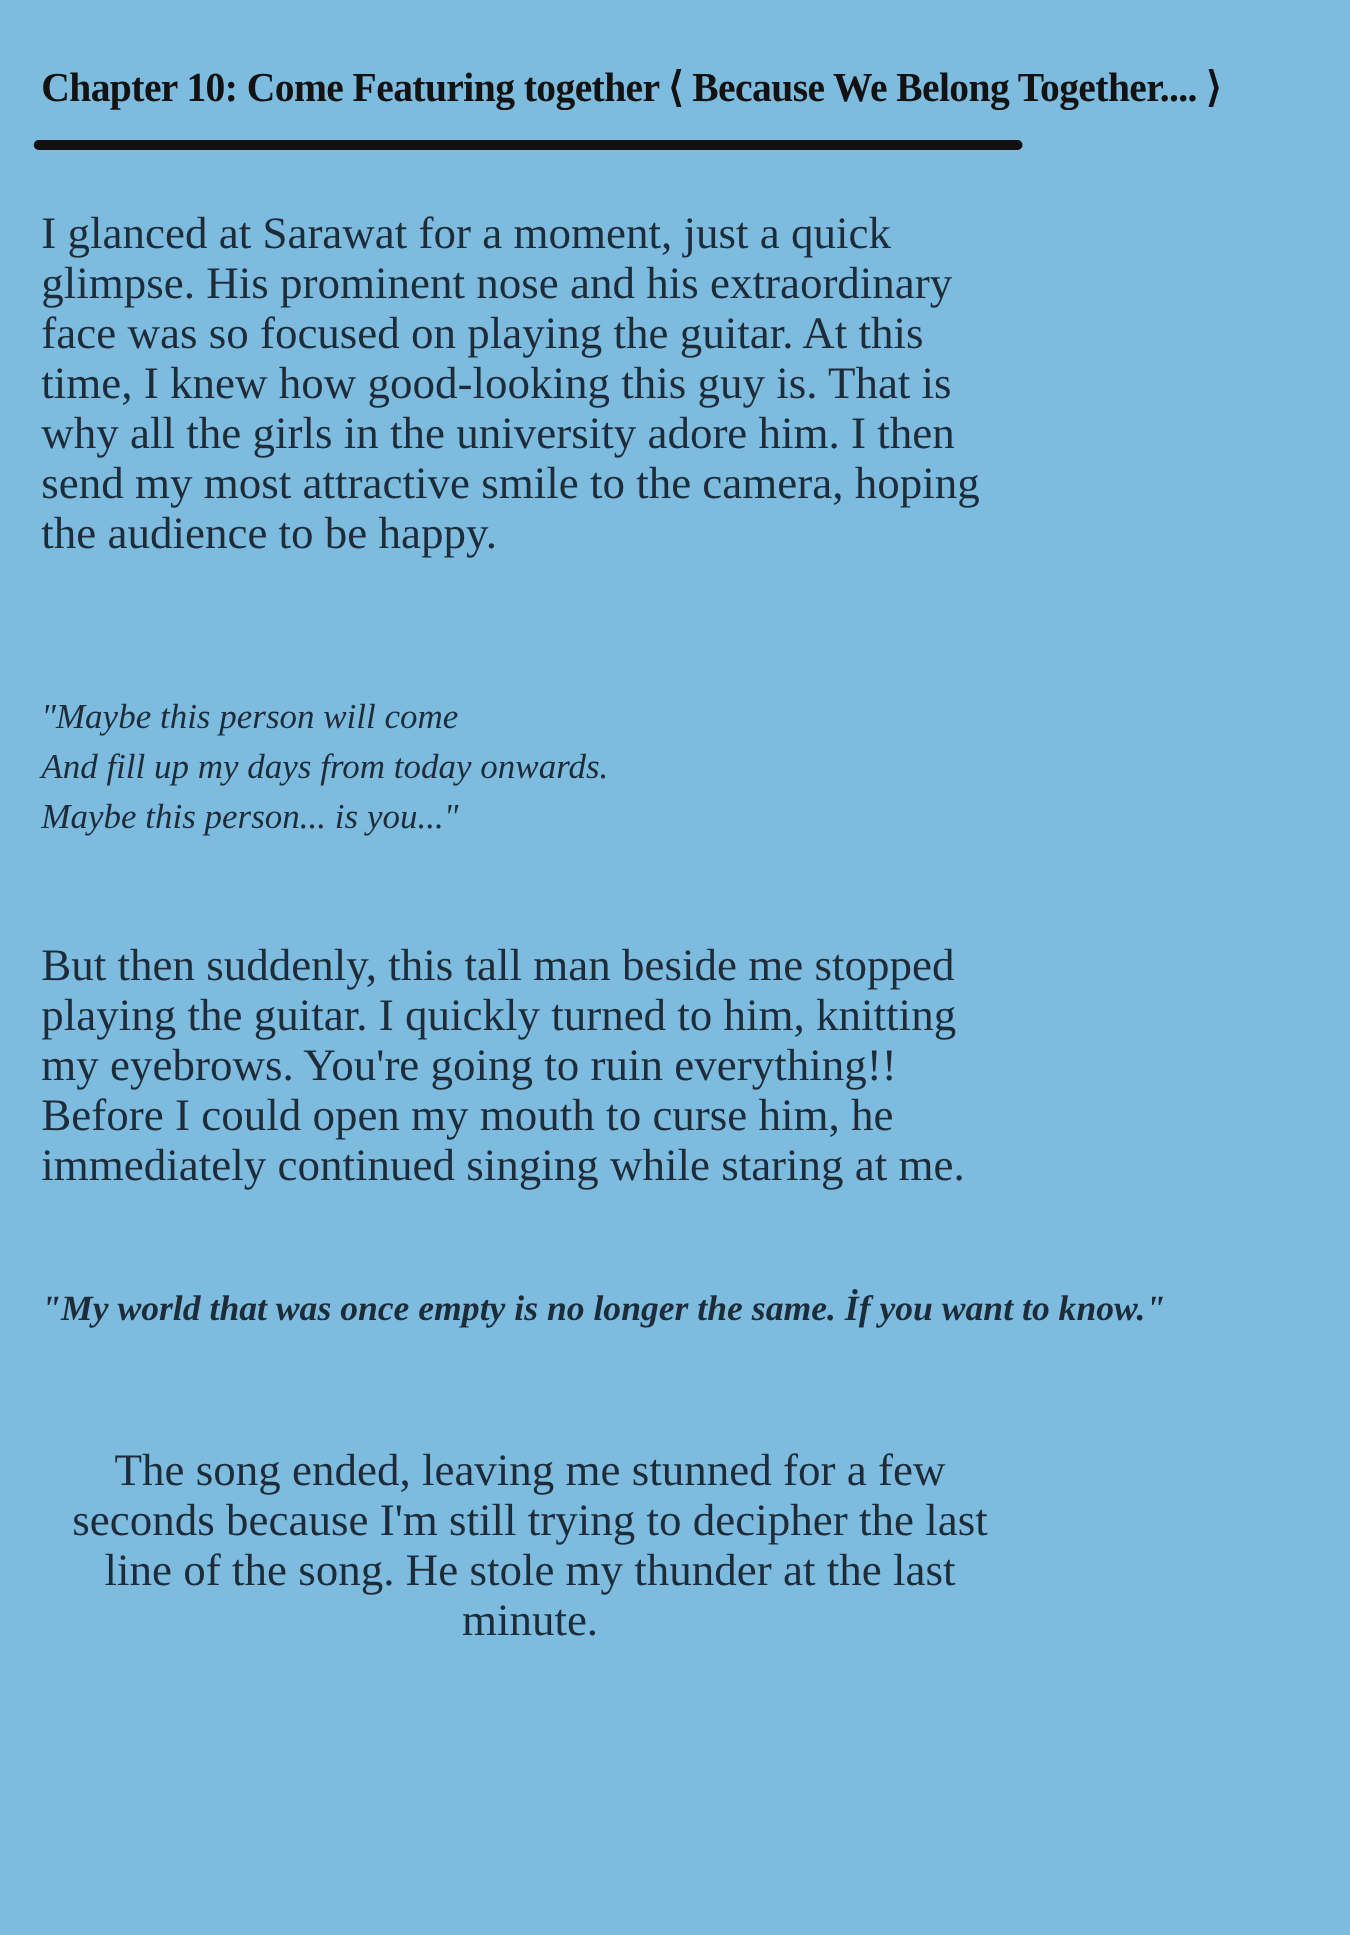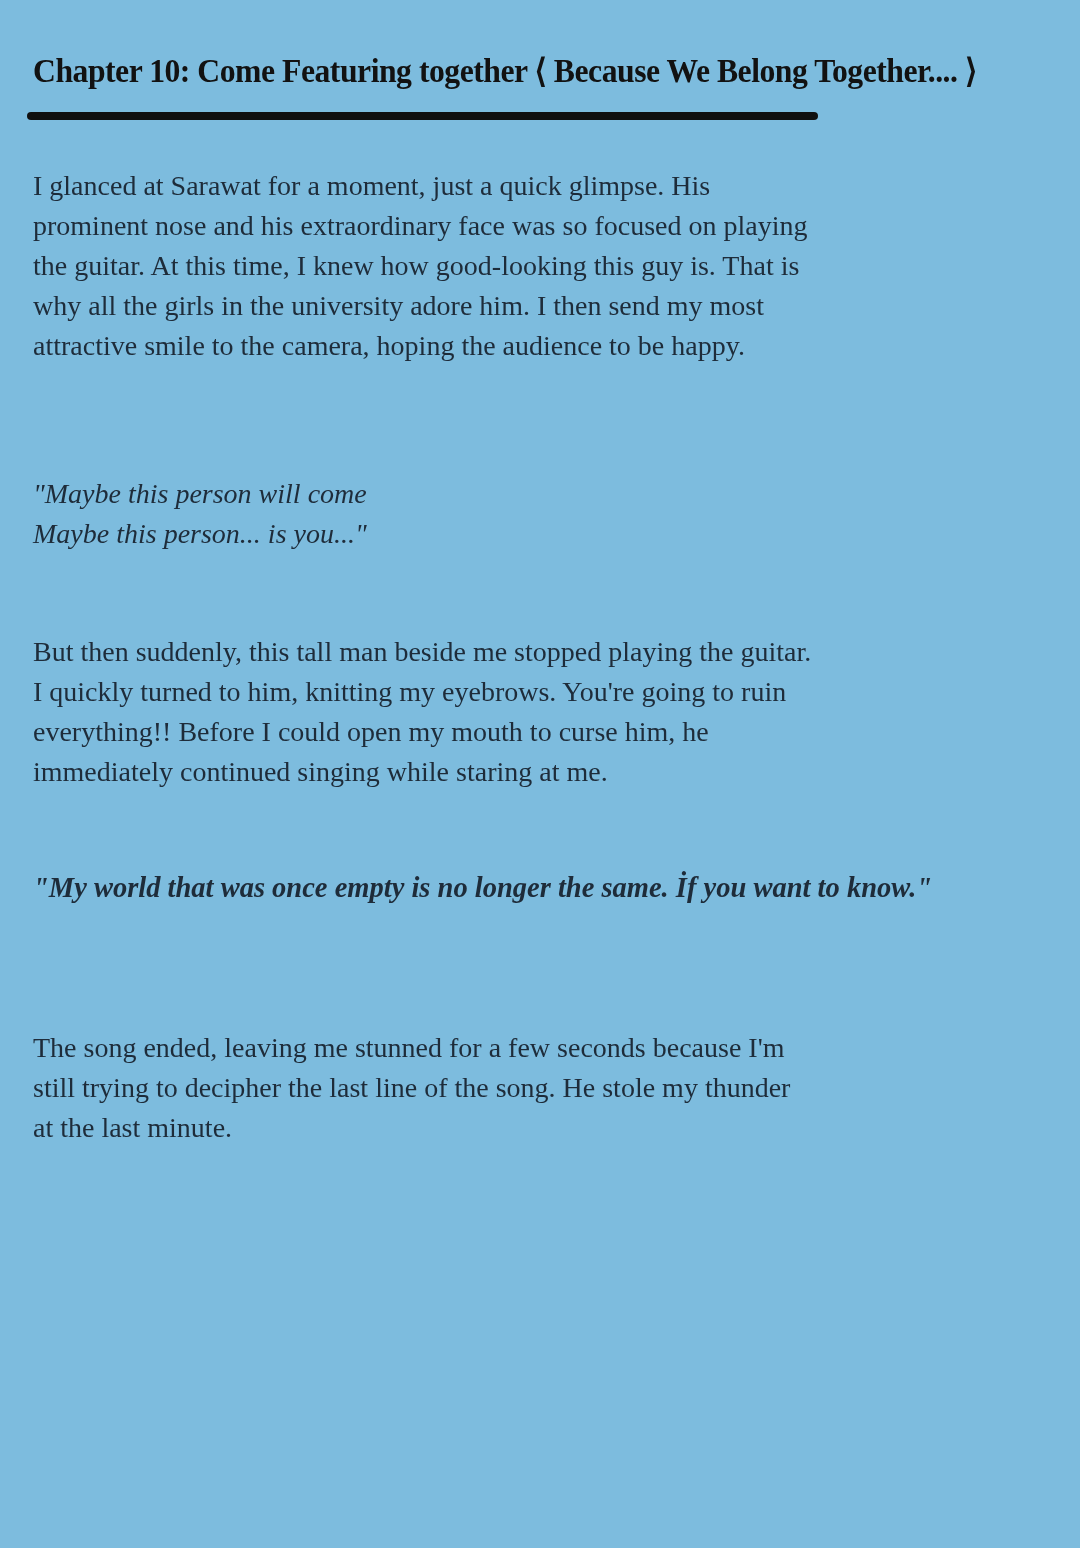--- a/index.html
+++ b/index.html
@@ -40,21 +40,21 @@
   .title-divider {
     height: 8px;
     border-radius: 4px;
     background: var(--divider-color, #101010);
     margin: 16px 0 0 -6px;
     width: calc(100% + 9px);
   }
   .story-paragraph {
     margin: 0;
     color: var(--body-text-color, #1e2c3a);
-    font-size: 28px;
+    font-size: 36px;
     line-height: 40px;
     max-width: 1002px;
   }
   .p1 { margin-top: 46px; }
   .lyrics-block {
     margin-top: 108px;
     font-style: italic;
   }
   .lyrics-line {
     color: var(--body-text-color, #1e2c3a);
@@ -63,34 +63,35 @@
   }
   .p2 { margin-top: 78px; }
   .song-quote {
     margin-top: 76px;
     font-style: italic;
     font-weight: 700;
     font-size: 28.5px;
     white-space: nowrap;
     max-width: none;
   }
-  .p3 { margin-top: 120px; }
+  .p3 { margin-top: 88px; text-align: center; }
 </style>
 </head>
 <body>
 
 <div class="page">
   <h1 class="chapter-title">Chapter 10: Come Featuring together ⟨ Because We Belong Together.... ⟩</h1>
 
   <div class="title-divider"></div>
 
   <p class="story-paragraph p1">I glanced at Sarawat for a moment, just a quick glimpse. His prominent nose and his extraordinary face was so focused on playing the guitar. At this time, I knew how good-looking this guy is. That is why all the girls in the university adore him. I then send my most attractive smile to the camera, hoping the audience to be happy.</p>
 
   <div class="lyrics-block">
     <div class="lyrics-line">"Maybe this person will come</div>
+    <div class="lyrics-line">And fill up my days from today onwards.</div>
     <div class="lyrics-line">Maybe this person... is you..."</div>
   </div>
 
   <p class="story-paragraph p2">But then suddenly, this tall man beside me stopped playing the guitar. I quickly turned to him, knitting my eyebrows. You're going to ruin everything!! Before I could open my mouth to curse him, he immediately continued singing while staring at me.</p>
 
   <p class="story-paragraph song-quote">"My world that was once empty is no longer the same. İf you want to know."</p>
 
   <p class="story-paragraph p3">The song ended, leaving me stunned for a few seconds because I'm still trying to decipher the last line of the song. He stole my thunder at the last minute.</p>
 </div>
 

